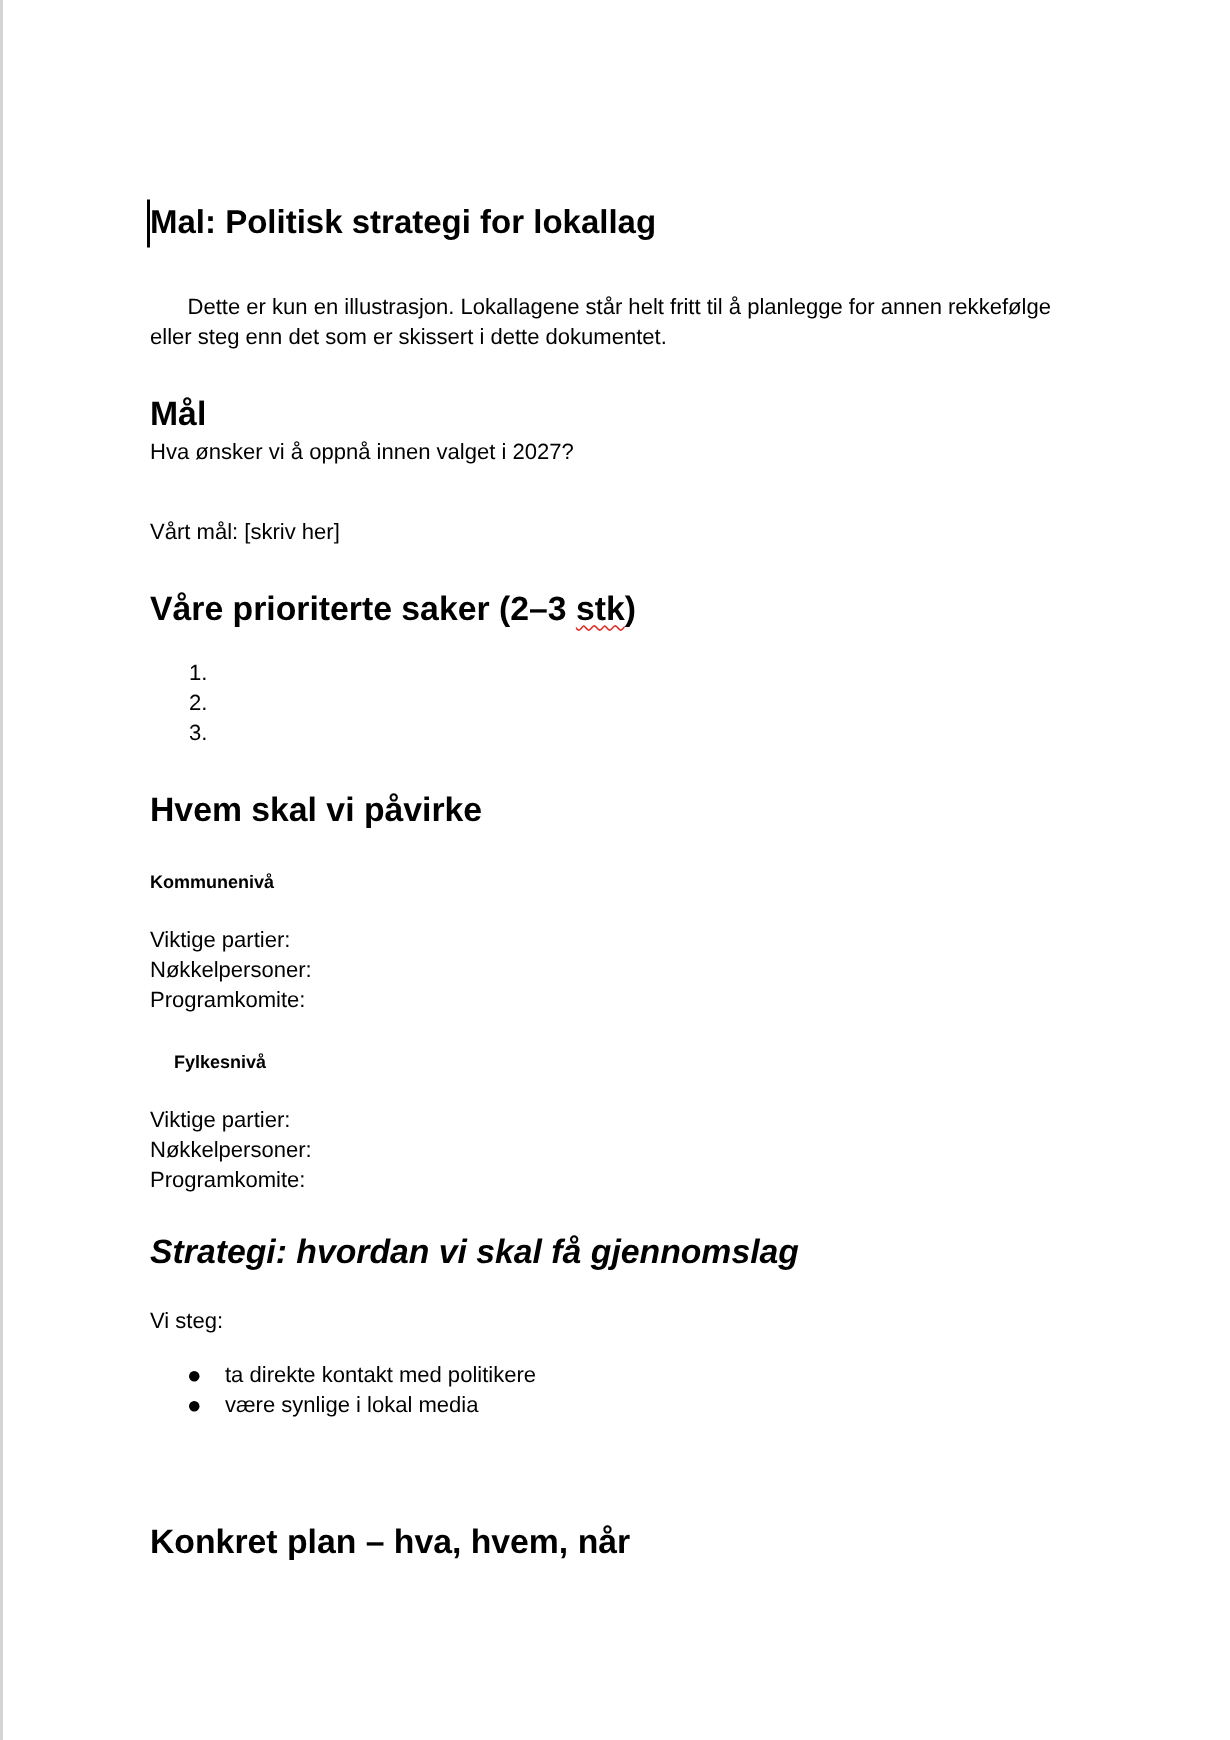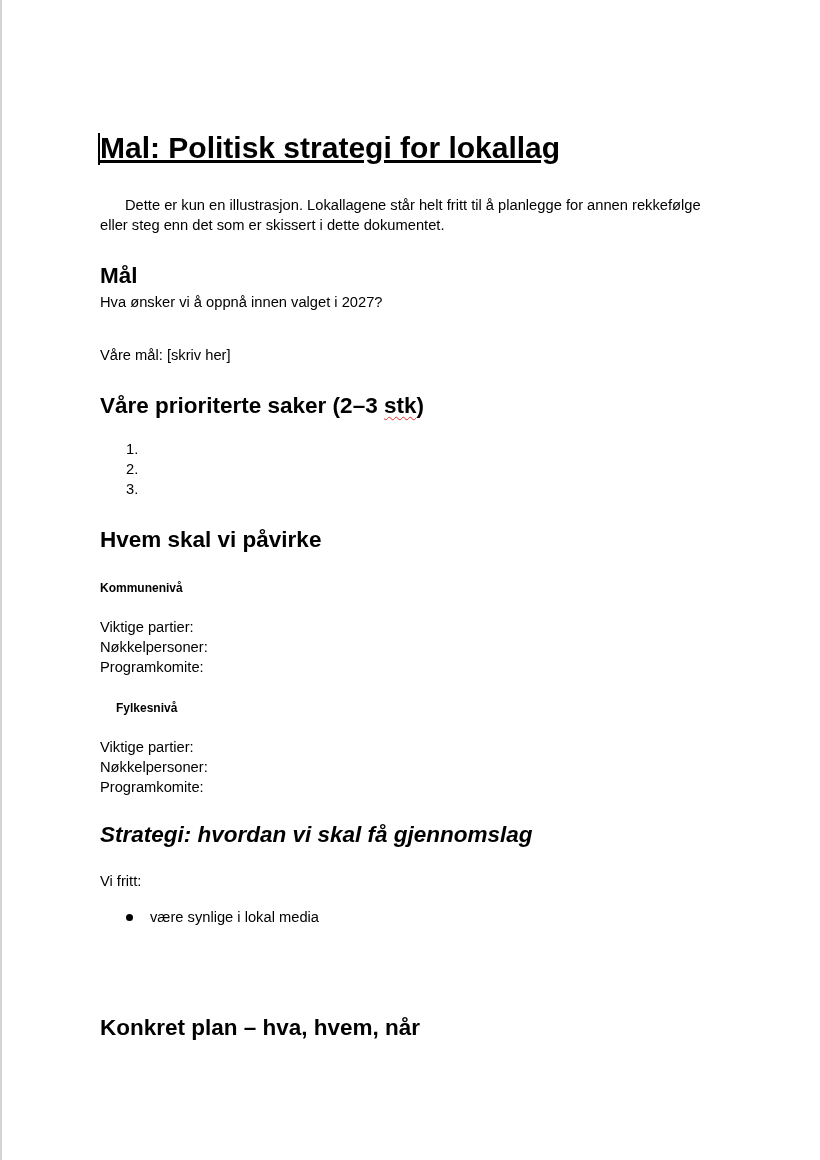--- a/index.html
+++ b/index.html
@@ -3,21 +3,21 @@
   <meta charset="utf-8">
   <style>
     html, body { margin: 0; padding: 0; }
     body {
       width: 820px; height: 1160px; background: #ffffff; position: relative; overflow: hidden;
       font-family: "Liberation Sans", sans-serif; color: #000;
     }
     .left-edge { position: absolute; left: 0; top: 0; width: 2px; height: 1160px; background: #d4d4d4; }
     .page { position: absolute; left: 100px; top: 0; width: 640px; }
     .abs { position: absolute; left: 0; white-space: nowrap; }
-    h1.title { font-size: 30px; font-weight: bold; margin: 0; line-height: 36px; text-decoration: underline; }
+    h1.title { font-size: 22px; font-weight: bold; margin: 0; line-height: 36px; }
     .caret { position: absolute; left: -2px; top: 3px; width: 2px; height: 32px; background: #000; }
     .p { font-size: 14.7px; line-height: 20px; margin: 0; }
     h2 { font-size: 22.5px; font-weight: bold; margin: 0; line-height: 28px; }
     h3 { font-size: 12px; font-weight: bold; margin: 0; line-height: 22px; }
     .spell { text-decoration: underline wavy #e0312b; text-decoration-thickness: 1px; text-underline-offset: 3px; }
     ol.num { margin: 0; padding: 0; list-style: none; }
     ol.num li { font-size: 14.7px; line-height: 20px; padding-left: 26px; }
     ul.bul { margin: 0; padding: 0; list-style: none; }
     ul.bul li { font-size: 14.7px; line-height: 20px; position: relative; padding-left: 50px; }
     ul.bul li .dot { position: absolute; left: 26px; top: 7px; width: 7px; height: 7px; border-radius: 50%; background: #000; }
@@ -32,21 +32,21 @@
   <div class="abs" style="top:130px;">
     <span class="caret"></span>
     <h1 class="title">Mal: Politisk strategi for lokallag</h1>
   </div>
 
   <p class="p abs" style="top:195px;margin-left:25px;">Dette er kun en illustrasjon. Lokallagene står helt fritt til å planlegge for annen rekkefølge</p>
   <p class="p abs" style="top:215px;">eller steg enn det som er skissert i dette dokumentet.</p>
 
   <h2 class="abs" style="top:262px;">Mål</h2>
   <p class="p abs" style="top:292px;">Hva ønsker vi å oppnå innen valget i 2027?</p>
-  <p class="p abs" style="top:345px;">Våre mål: [skriv her]</p>
+  <p class="p abs" style="top:345px;">Vårt mål: [skriv her]</p>
 
   <h2 class="abs" style="top:392px;"><span>Våre prioriterte saker (2–3 </span><span class="spell">stk</span><span>)</span></h2>
   <ol class="num abs" style="top:439px;">
     <li>1.</li>
     <li>2.</li>
     <li>3.</li>
   </ol>
 
   <h2 class="abs" style="top:526px;">Hvem skal vi påvirke</h2>
 
@@ -54,19 +54,20 @@
   <p class="p abs" style="top:617px;">Viktige partier:</p>
   <p class="p abs" style="top:637px;">Nøkkelpersoner:</p>
   <p class="p abs" style="top:657px;">Programkomite:</p>
 
   <h3 class="abs" style="top:697px;margin-left:16px;">Fylkesnivå</h3>
   <p class="p abs" style="top:737px;">Viktige partier:</p>
   <p class="p abs" style="top:757px;">Nøkkelpersoner:</p>
   <p class="p abs" style="top:777px;">Programkomite:</p>
 
   <h2 class="abs" style="top:821px;font-style:italic;">Strategi: hvordan vi skal få gjennomslag</h2>
-  <p class="p abs" style="top:871px;">Vi fritt:</p>
+  <p class="p abs" style="top:871px;">Vi steg:</p>
   <ul class="bul abs" style="top:907px;">
+    <li><span class="dot"></span><span>ta direkte kontakt med politikere</span></li>
     <li><span class="dot"></span><span>være synlige i lokal media</span></li>
   </ul>
 
   <h2 class="abs" style="top:1014px;">Konkret plan – hva, hvem, når</h2>
 </div>
 
 </body></html>

